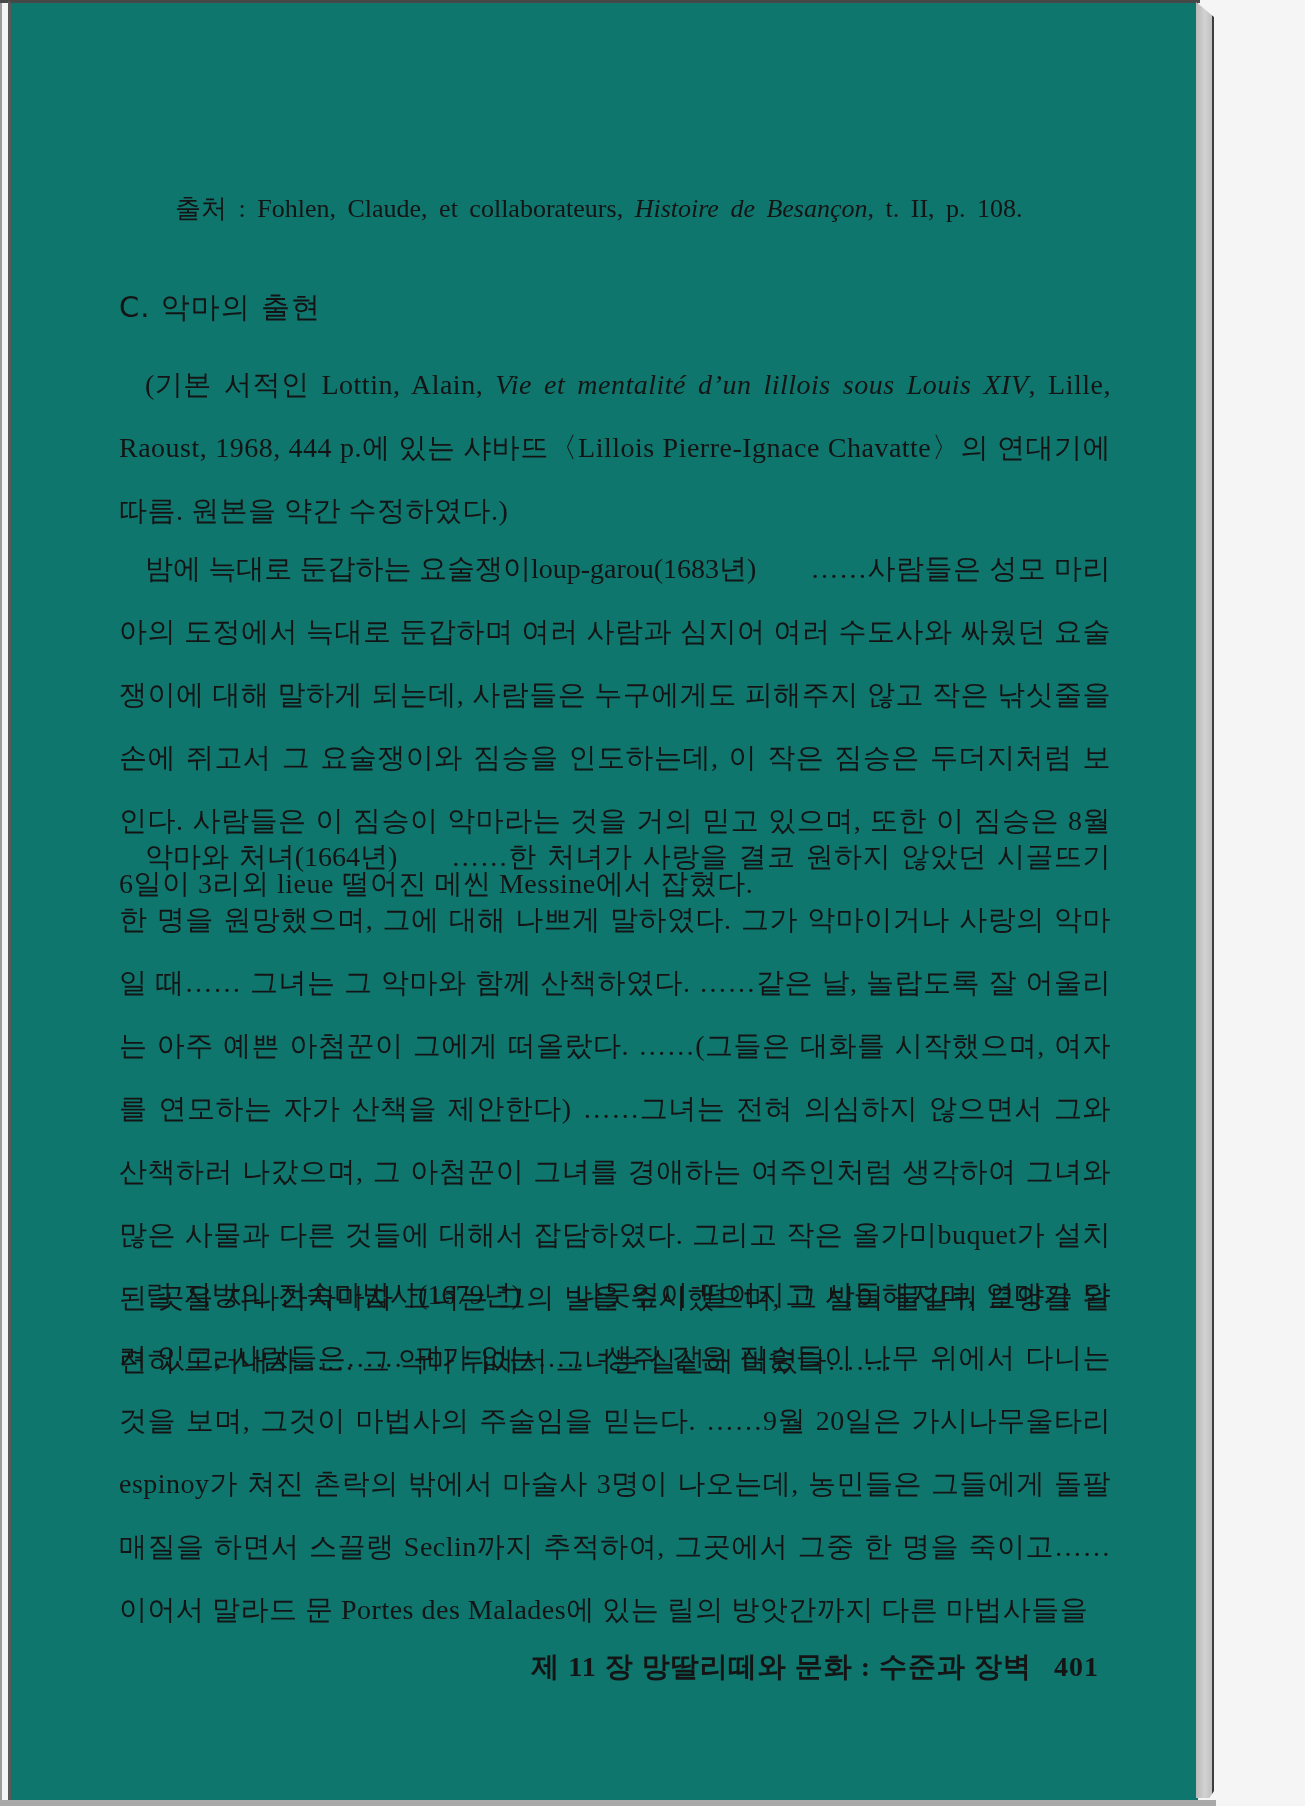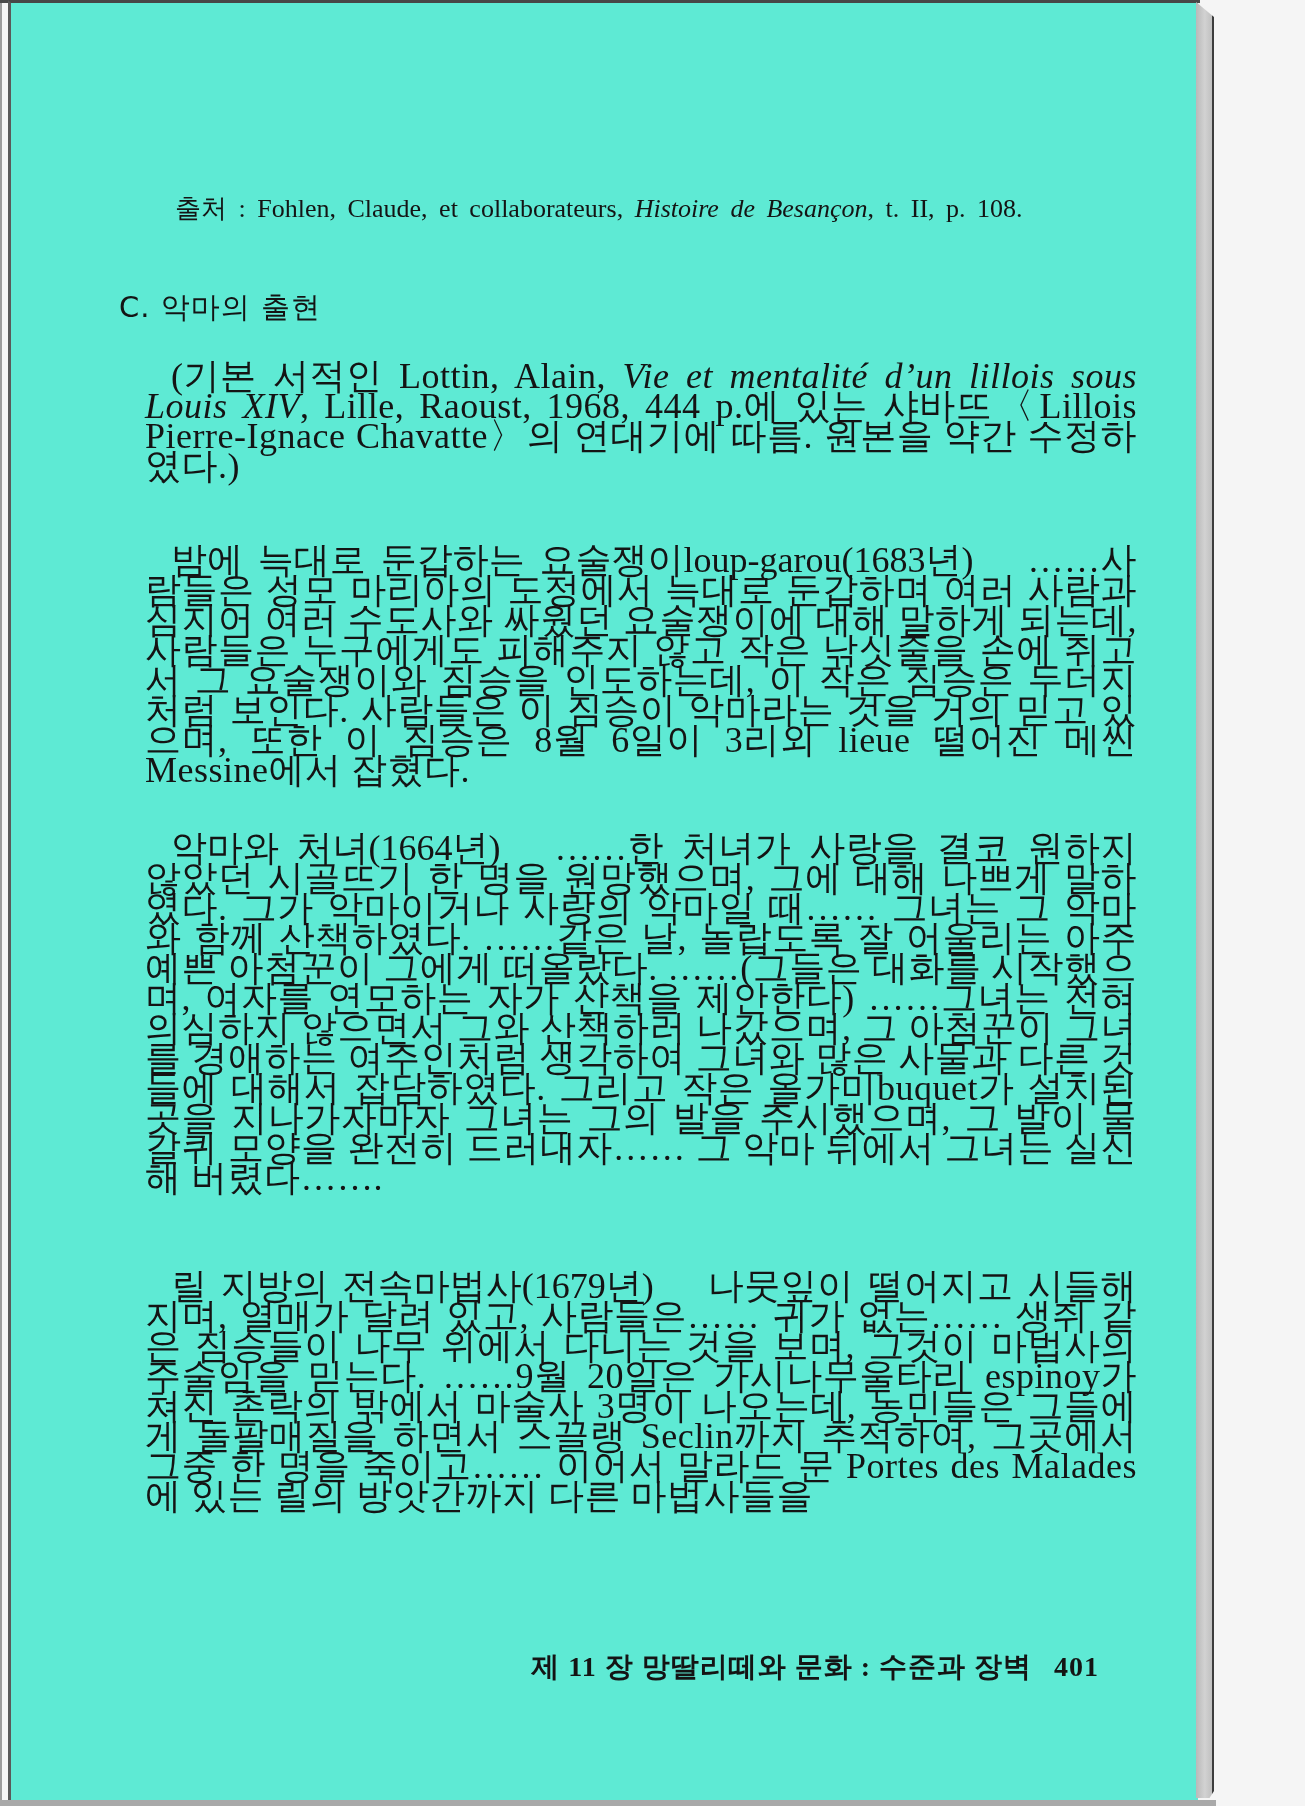--- a/index.html
+++ b/index.html
@@ -13,21 +13,21 @@
   }
   
   .outer-left-line{position:absolute;left:0;top:0;width:2px;height:1806px;background:#9c9c9c;}
   .top-line{position:absolute;left:0;top:0;width:1200px;height:3px;background:#4a4a4a;}
   .bottom-bar{position:absolute;left:0;top:1800px;width:1216px;height:6px;background:#a9a9a9;}
 
   .page{
     position:absolute;left:8px;top:0;
     width:1190px;height:1800px;
     box-sizing:border-box;
-    background:#5eead4;
+    background:#0f766e;
     border-top:3px solid #474747;
     border-left:3px solid #5a5a5a;
   }
   
   .page-edge{
     position:absolute;left:1196px;top:2px;width:18px;height:1796px;
     background:linear-gradient(to right,#b9b9b9,#d2d2d2 55%,#c0c0c0);
     clip-path:polygon(0 0,100% 15px,100% calc(100% - 7px),75% 100%,0 100%);
     border-right:2px solid #3c3c3c;
     box-sizing:border-box;
@@ -46,25 +46,24 @@
     box-sizing:border-box;
   }
   .heading{
     top:276px;
     font-family:"DejaVu Sans","Liberation Sans",sans-serif;
     font-size:29px;line-height:40px;
     letter-spacing:1px;
     margin-top:8px;
   }
   .para{
-    font-size:36px;line-height:30px;
+    font-size:28px;line-height:63px;
     text-align:justify;
     text-indent:26px;
     letter-spacing:0.5px;
-    margin-left:26px;
   }
   .note{top:322px;}
   .p1{top:506px;}
   .p2{top:794px;}
   .p3{top:1232px;}
 
   .lead{
     font-family:Liberation Serif, serif;
     letter-spacing:0;
     margin-right:54px;

